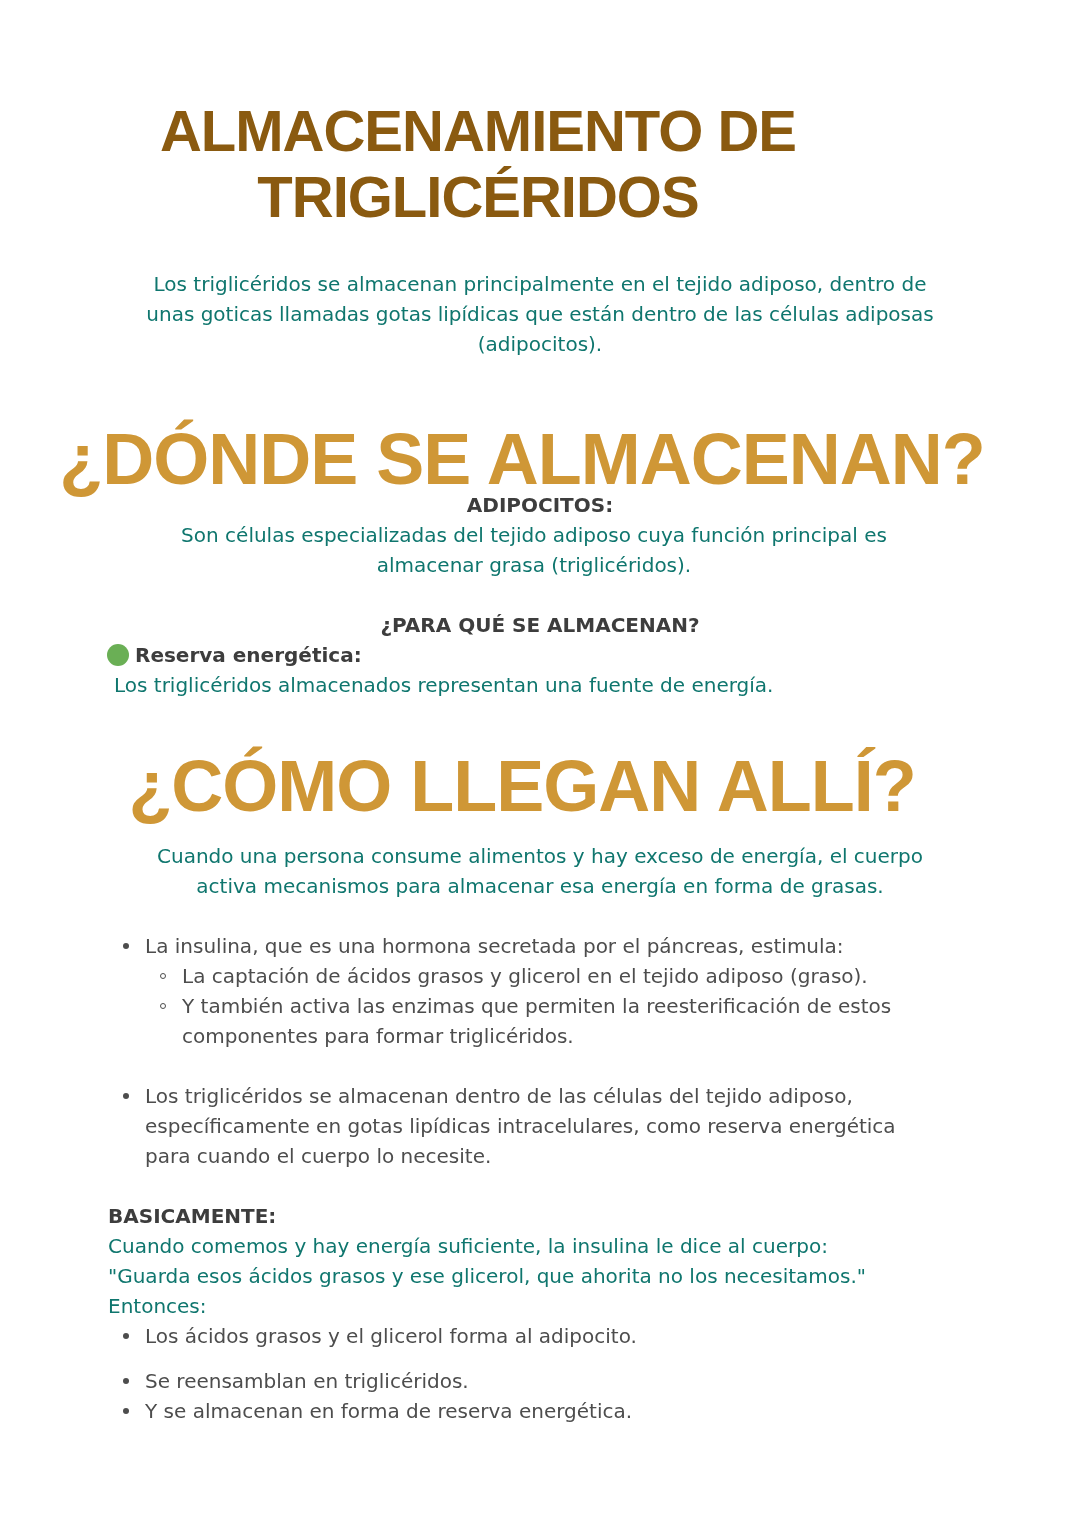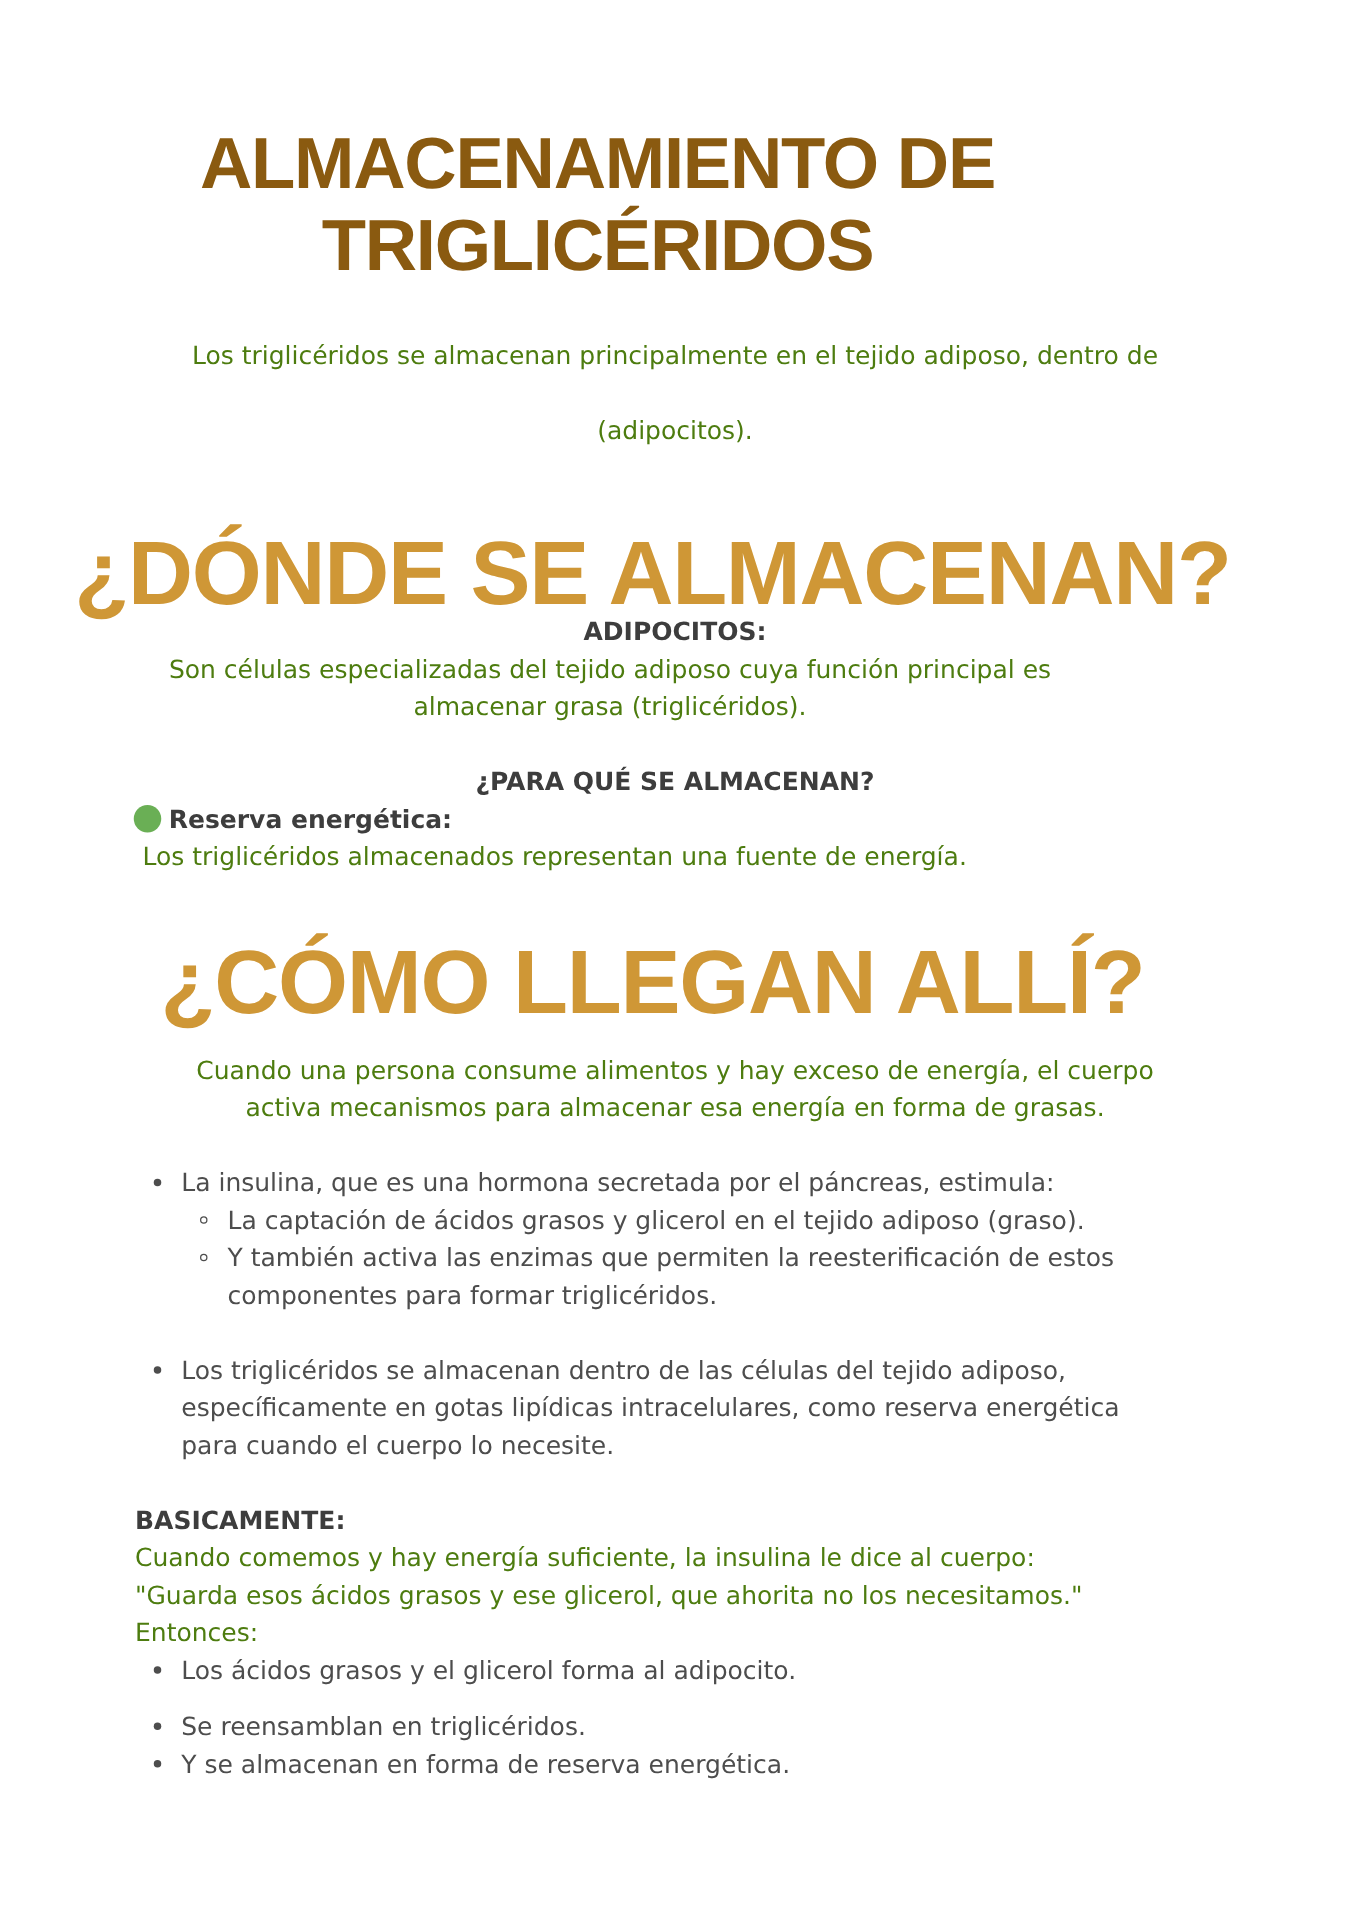--- a/index.html
+++ b/index.html
@@ -5,50 +5,50 @@
   html, body { margin: 0; padding: 0; background: #ffffff; }
   body { width: 1080px; height: 1527px; position: relative; overflow: hidden;
          font-family: "DejaVu Sans", sans-serif; color: #4a4a4a; }
   .page { position: absolute; left: 0; top: 0; width: 1080px; height: 1527px; }
   .title { position: absolute; left: 0; width: 956px; text-align: center;
            font-family: "Liberation Sans", sans-serif; font-weight: bold;
            color: #8a5a10; font-size: 58px; line-height: 66px; letter-spacing: -1px; margin: 0; }
   .h2 { position: absolute; left: 0; width: 1044px; text-align: center;
         font-family: "Liberation Sans", sans-serif; font-weight: bold;
         color: #cf9736; font-size: 72px; line-height: 66px; letter-spacing: -1px; margin: 0; }
-  .p { position: absolute; font-size: 20px; line-height: 30px; color: #4d7c0f; margin: 0; }
+  .p { position: absolute; font-size: 20px; line-height: 30px; color: #0f766e; margin: 0; }
   .center { text-align: center; }
   .bold { font-weight: bold; color: #3d3d3d; }
   ul { margin: 0; padding: 0; list-style: none; }
   .li { position: relative; font-size: 20px; line-height: 30px; color: #4d4d4d; }
   .bullet { position: absolute; width: 6px; height: 6px; border-radius: 50%; background: #4d4d4d; }
   .ring { position: absolute; width: 6px; height: 6px; border-radius: 50%; border: 1.5px solid #4d4d4d; box-sizing: border-box; }
   .green-dot { display: inline-block; width: 22px; height: 22px; border-radius: 50%; background: #6aaf55; vertical-align: -4px; margin-right: 6px; }
 </style>
 </head>
 <body>
 
 <div class="page">
 
   <h1 class="title" style="top:98px;">
     <span>ALMACENAMIENTO DE</span><br>
     <span>TRIGLICÉRIDOS</span>
   </h1>
 
   <div class="p center" style="top:269px; left:0; width:1080px;">
     <span>Los triglicéridos se almacenan principalmente en el tejido adiposo, dentro de</span><br>
-    <br>
+    <span>unas goticas llamadas gotas lipídicas que están dentro de las células adiposas</span><br>
     <span>(adipocitos).</span>
   </div>
 
   <h2 class="h2" style="top:426px;">¿DÓNDE SE ALMACENAN?</h2>
 
   <div class="p center bold" style="top:490px; left:0; width:1080px;">ADIPOCITOS:</div>
 
-  <div class="p center" style="top:520px; left:0; width:976px;">
+  <div class="p center" style="top:520px; left:0; width:976px;padding-left:46px;">
     <span>Son células especializadas del tejido adiposo cuya función principal es</span><br>
     <span>almacenar grasa (triglicéridos).</span>
   </div>
 
   <div class="p center bold" style="top:610px; left:0; width:1080px;">¿PARA QUÉ SE ALMACENAN?</div>
 
   <div class="p bold" style="top:640px; left:107px;">
     <span class="green-dot"></span><span>Reserva energética:</span>
   </div>
 

